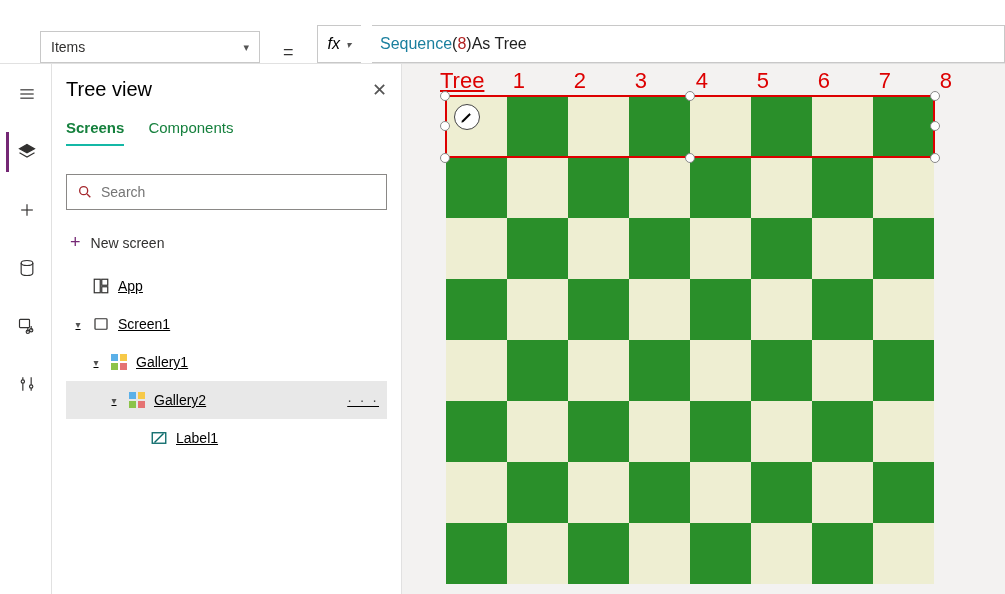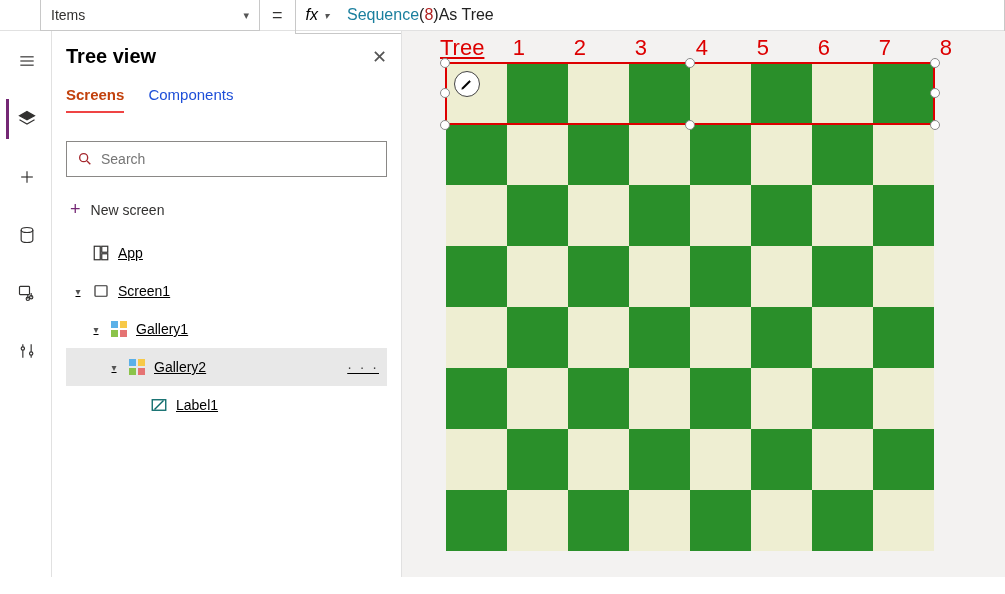--- a/index.html
+++ b/index.html
@@ -1,44 +1,44 @@
 <!DOCTYPE html>
 <html><head>
 <meta charset="utf-8">
 <style>
   * { box-sizing: border-box; margin: 0; padding: 0; font-family: "Segoe UI", Arial, sans-serif; }
   body { width: 1005px; height: 594px; background: #fff; overflow: hidden; position: relative; }
 
   
-  .topbar { display: flex; align-items: center; height: 31px; border-bottom: 1px solid #e1e1e1; }
+  .topbar { display: flex; align-items: flex-end; height: 64px; border-bottom: 1px solid #e1e1e1; gap: 11px; }
   .prop-select { display:flex; align-items:center; justify-content:space-between; margin-left:40px; width:220px; height:32px; border:1px solid #c8c8c8; padding:0 10px; font-size:14px; color:#323130; background:#fff; }
   .eq { margin: 0 12px; font-size:18px; color:#323130; }
   .fx-box { display:flex; align-items:center; border:1px solid #c8c8c8; border-right:none; height:38px; padding:0 10px; font-style:italic; font-size:16px; }
   .fx-caret { margin-left:6px; font-size:10px; color:#555; }
   .formula { flex:1; height:38px; border:1px solid #c8c8c8; border-left:none; display:flex; align-items:center; padding:0 8px; font-family: Consolas, monospace; font-size:16px; }
   .tok-fn { color:#1a7f9e; }
   .tok-num { color:#b22222; }
   .tok-plain { color:#222; }
 
   .main { display:flex; height: calc(594px - 48px); }
 
   
   .rail { width:52px; border-right:1px solid #e1e1e1; display:flex; flex-direction:column; align-items:center; padding-top:10px; gap:18px; }
   .rail-btn { width:40px; height:40px; display:flex; align-items:center; justify-content:center; border-left:3px solid transparent; color:#323130; }
   .rail-btn.active { border-left:3px solid #742774; }
   .rail svg { width:20px; height:20px; stroke:#323130; fill:none; stroke-width:1.4; }
 
   
   .panel { width:350px; border-right:1px solid #e1e1e1; padding:14px 14px 0 14px; position:relative; }
   .panel-head { display:flex; justify-content:space-between; align-items:center; }
-  .panel-title { font-size:20px; font-weight:700; }
+  .panel-title { font-size:20px; font-weight:400; }
   .close-x { font-size:18px; color:#555; }
   .tabs { display:flex; gap:24px; margin-top:18px; font-size:15px; }
-  .tab { padding-bottom:8px; color:#1d4ed8; }
-  .tab.active { color:#c2410c; font-weight:600; border-bottom:2px solid #ef4444; }
+  .tab { padding-bottom:8px; color:#15803d; }
+  .tab.active { color:#15803d; font-weight:600; border-bottom:2px solid #14b8a6; }
   .search { margin-top:28px; display:flex; align-items:center; border:1px solid #8a8886; height:36px; padding:0 10px; gap:8px; }
   .search input { border:none; outline:none; flex:1; font-size:14px; color:#605e5c; }
   .newscreen { display:flex; align-items:center; gap:10px; margin-top:14px; padding:8px 4px; color:#323130; font-size:14px; }
   .plus-purple { color:#742774; font-size:18px; }
   .tree { margin-top:6px; font-size:14px;text-decoration:underline; }
   .node { display:flex; align-items:center; height:38px; gap:8px; padding-left:6px; }
   .node.sel { background:#e8e8e8; }
   .node .more { margin-left:auto; margin-right:8px; color:#444; letter-spacing:2px; }
   .indent1 { padding-left:6px; }
   .indent2 { padding-left:24px; }

